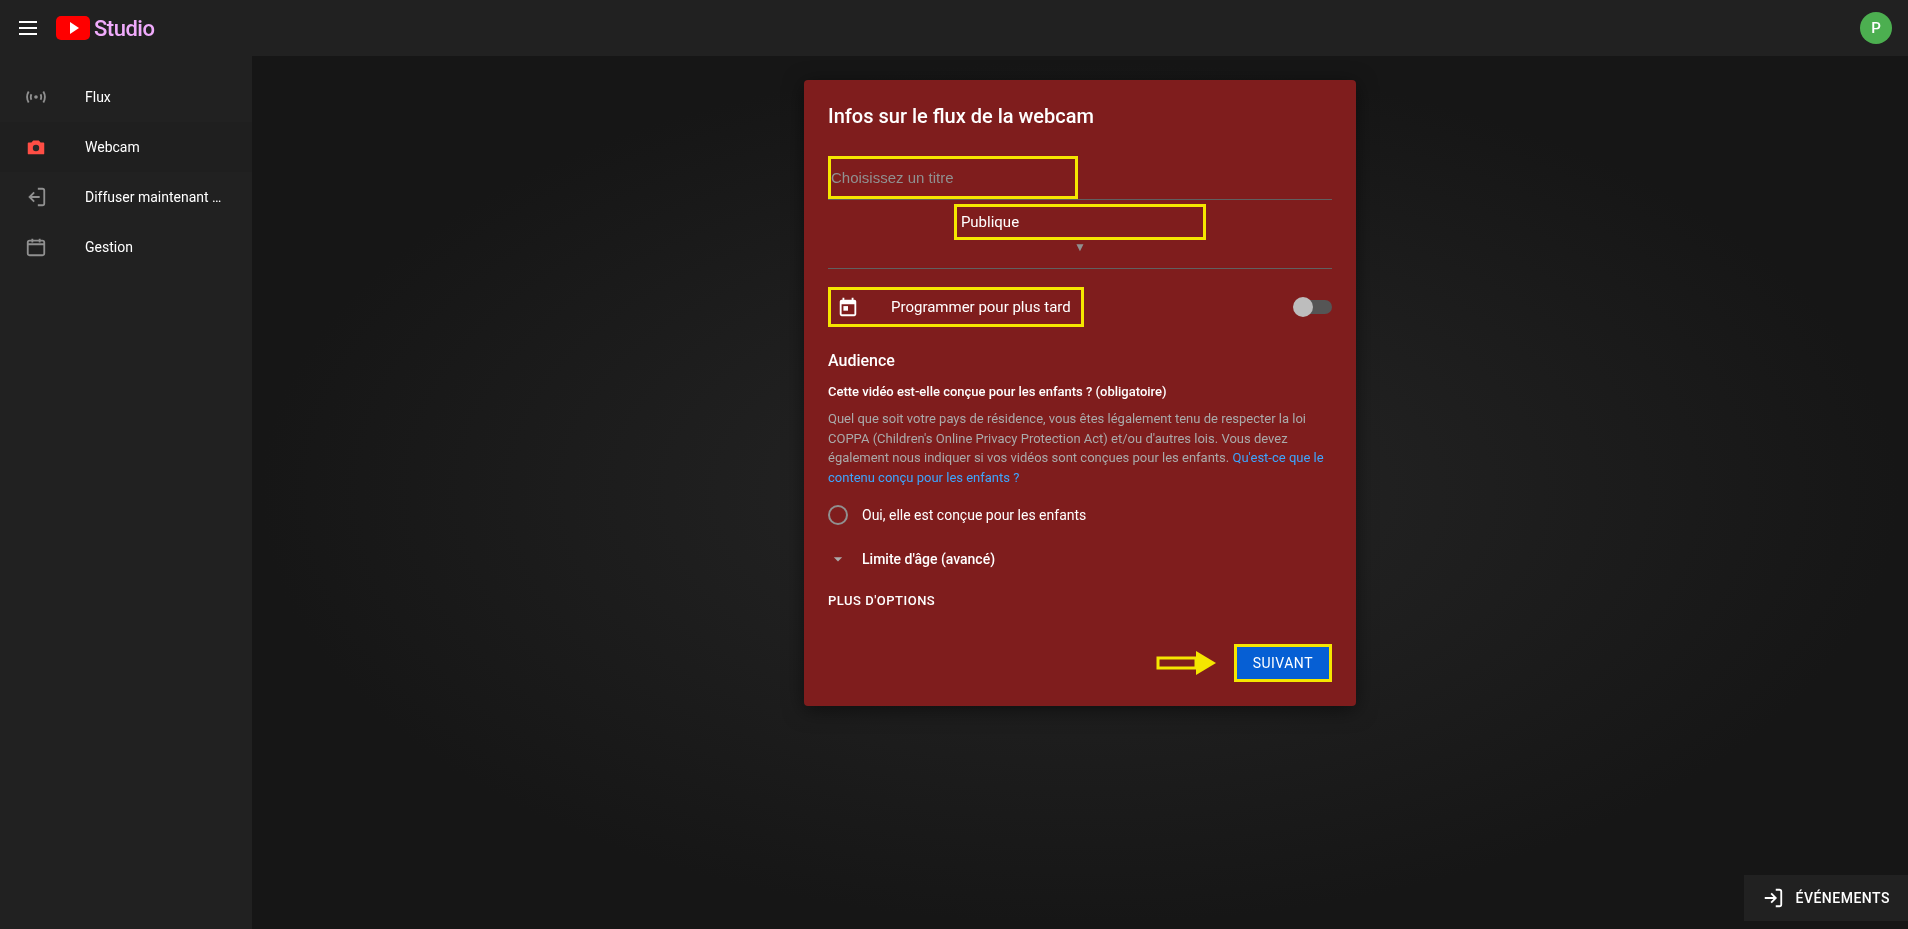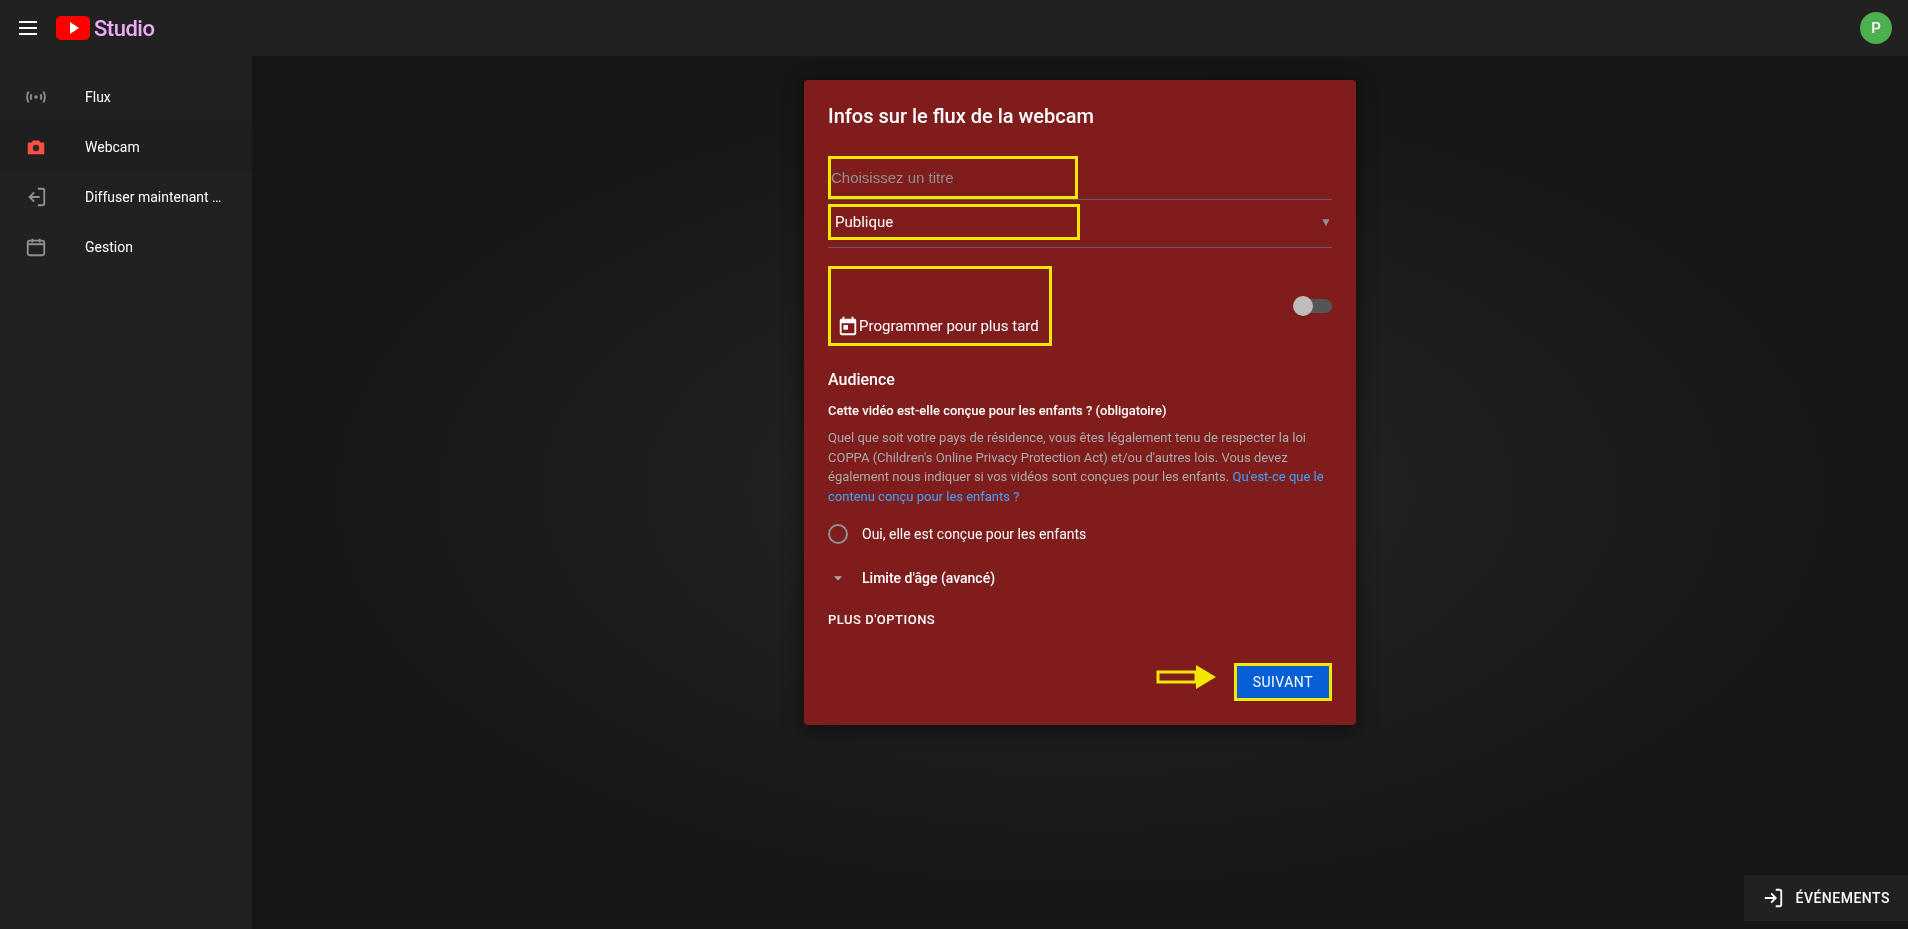--- a/index.html
+++ b/index.html
@@ -56,47 +56,47 @@
   }
   .modal-title { font-size:20px; font-weight:500; margin-bottom:28px;}
   .hl-box { border: 3px solid #f5e600; display:inline-block; padding: 2px 4px 2px 0; }
   .title-input {
     background: transparent; border: none; border-bottom: 1px solid #606060;
     color:#fff; font-size:15px; padding: 8px 0; width: 240px; outline:none;
   }
   .title-input::placeholder { color:#909090; }
   .title-row { border-bottom: 1px solid #606060; margin-bottom: 4px;}
 
-  .select-row { display:flex; align-items:center; justify-content:space-between; border-bottom:1px solid #606060; padding-bottom:7px; margin-bottom:18px;}
+  .select-row { display:flex; align-items:center; justify-content:space-between; border-bottom:1px solid #606060; padding-bottom:14px; margin-bottom:18px;flex-direction:column;}
   .select-val { font-size:15px; }
   .chevron { color:#909090; font-size:12px;}
 
   .schedule-row { display:flex; align-items:center; justify-content:space-between; margin-bottom: 24px;}
-  .schedule-left { display:flex; align-items:center; gap:0;margin-top:40px;}
+  .schedule-left { display:flex; align-items:center; gap:32px;}
   .cal-icon { width:22px; height:22px;}
 
   .toggle { width:36px; height:14px; background:#555; border-radius:10px; position:relative;}
   .toggle::after { content:''; position:absolute; left:-3px; top:-3px; width:20px; height:20px; border-radius:50%; background:#bdbdbd;}
 
   .section-h { font-size:16px; font-weight:500; margin-bottom:14px;}
   .q-text { font-size:13px; color:#fff; margin-bottom:10px; font-weight:500;}
   .desc-text { font-size:13px; color:#aaa; line-height:1.5; margin-bottom:18px;}
   .desc-text a { color:#3ea6ff; text-decoration:none;}
 
   .radio-row { display:flex; align-items:center; gap:14px; margin-bottom:12px; cursor:pointer;}
   .radio-circle { width:20px; height:20px; border:2px solid #909090; border-radius:50%;}
   .radio-label { font-size:14px;}
 
   .expand-row { display:flex; align-items:center; gap:14px; margin-top:24px; margin-bottom:24px; cursor:pointer;}
   .chev-down { color:#909090;}
   .expand-label { font-size:14px; font-weight:500;}
 
   .more-opts { font-size:13px; font-weight:500; letter-spacing:0.5px; margin-top:22px; margin-bottom:36px;}
 
-  .footer-row { display:flex; justify-content:flex-end; gap:16px;}
+  .footer-row { display:flex; justify-content:flex-end; align-items:center; gap:16px;}
   .next-btn-wrap { border:3px solid #f5e600; display:inline-block;}
   .next-btn-inner { background:#065fd4; color:#fff; padding:8px 16px; font-size:14px; letter-spacing:0.5px;}
 
   
   .events-btn {
     position: absolute; right: 0; bottom: 8px;
     background:#212121; color:#fff; display:flex; align-items:center; gap:12px;
     padding: 12px 18px; font-size:14px; font-weight:500; letter-spacing:0.5px; cursor:pointer;
   }
 

